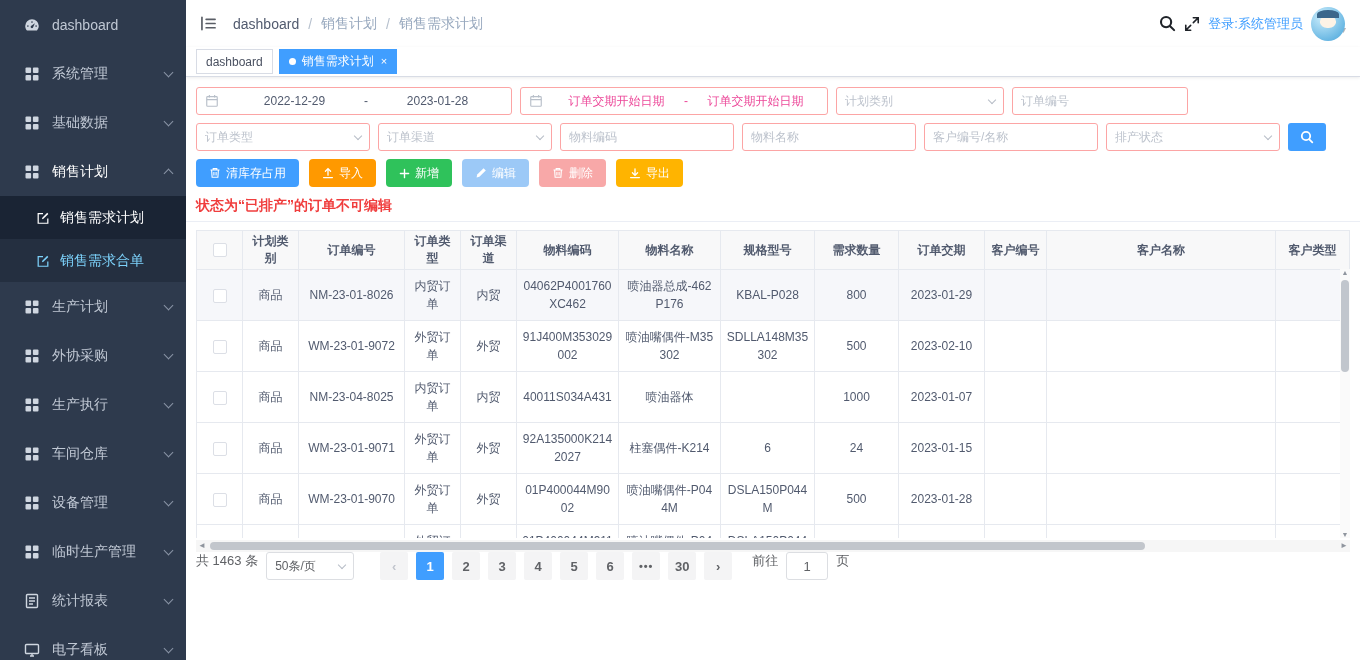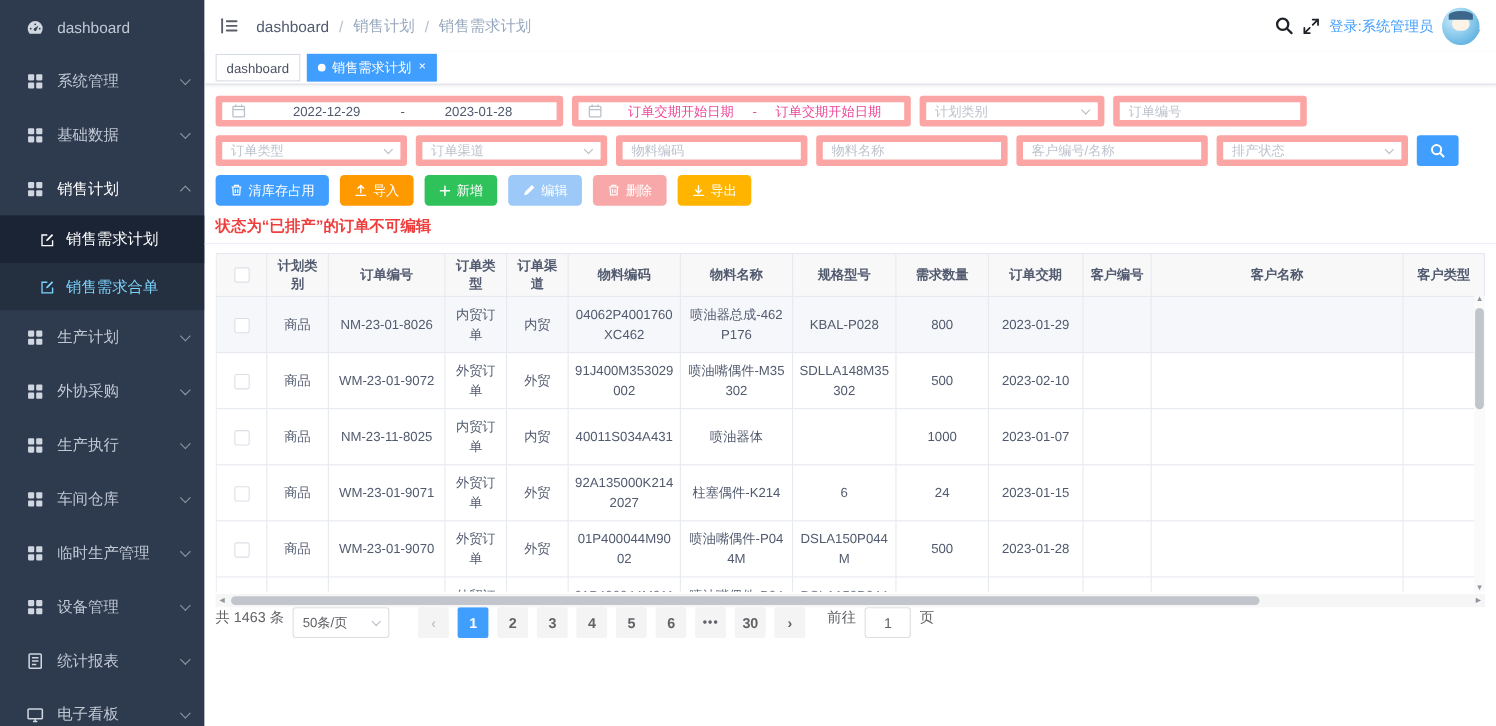--- a/index.html
+++ b/index.html
@@ -49,21 +49,21 @@
     border-bottom:1px solid #d8dce5; box-shadow:0 1px 3px rgba(0,0,0,.08); }
   .tag { height:25px; display:inline-flex; align-items:center; padding:0 9px; font-size:12px;
     border:1px solid #d8dce5; background:#fff; color:#495060; cursor:pointer; white-space:nowrap; }
   .tag.active { background:#409eff; border-color:#409eff; color:#fff; }
   .tag .dot { width:7px; height:7px; border-radius:50%; background:#fff; margin-right:6px; }
   .tag .close { margin-left:7px; font-size:11px; line-height:1; }
 
   
   .content { flex:1; padding:10px 10px 0 10px; min-width:0; }
   .filter-row { display:flex; gap:8px; margin-bottom:8px; }
-  .field { height:28px; border:6px solid #fca5a5; border-radius:3px; background:#fff;
+  .field { height:28px; border:1px solid #fca5a5; border-radius:3px; background:#fff;
     font-size:12px; color:#515a6e; padding:0 8px; display:flex; align-items:center; }
   input.field { display:inline-block; line-height:26px; }
   input.field::placeholder { color:#bcc2cc; }
   .field.select { justify-content:space-between; cursor:pointer; }
   .field.select .ph { color:#bcc2cc; }
   .field.date { gap:0; }
   .field.date .cal { color:#b8bfc9; margin-right:10px; display:flex; flex:none; }
   .field.date .dval { flex:1; text-align:center; }
   .field.date .dsep { padding:0 4px; color:#515a6e; }
   .field.date.ph-style .dval, .field.date.ph-style .dsep { color:#ec4899; }
@@ -248,34 +248,34 @@
 
     <div class="menu-item">
       <span class="mi-icon">
           <svg class="i16" viewBox="0 0 16 16" fill="currentColor">
             <rect x="1.5" y="1.5" width="5.6" height="5.6" rx="1"></rect>
             <rect x="8.9" y="1.5" width="5.6" height="5.6" rx="1"></rect>
             <rect x="1.5" y="8.9" width="5.6" height="5.6" rx="1"></rect>
             <rect x="8.9" y="8.9" width="5.6" height="5.6" rx="1"></rect>
           </svg>
         </span>
+      <span class="mi-label">设备管理</span>
+      <span class="chev"></span>
+    </div>
+
+    <div class="menu-item">
+      <span class="mi-icon">
+          <svg class="i16" viewBox="0 0 16 16" fill="currentColor">
+            <rect x="1.5" y="1.5" width="5.6" height="5.6" rx="1"></rect>
+            <rect x="8.9" y="1.5" width="5.6" height="5.6" rx="1"></rect>
+            <rect x="1.5" y="8.9" width="5.6" height="5.6" rx="1"></rect>
+            <rect x="8.9" y="8.9" width="5.6" height="5.6" rx="1"></rect>
+          </svg>
+        </span>
       <span class="mi-label">临时生产管理</span>
-      <span class="chev"></span>
-    </div>
-
-    <div class="menu-item">
-      <span class="mi-icon">
-          <svg class="i16" viewBox="0 0 16 16" fill="currentColor">
-            <rect x="1.5" y="1.5" width="5.6" height="5.6" rx="1"></rect>
-            <rect x="8.9" y="1.5" width="5.6" height="5.6" rx="1"></rect>
-            <rect x="1.5" y="8.9" width="5.6" height="5.6" rx="1"></rect>
-            <rect x="8.9" y="8.9" width="5.6" height="5.6" rx="1"></rect>
-          </svg>
-        </span>
-      <span class="mi-label">设备管理</span>
       <span class="chev"></span>
     </div>
 
     <div class="menu-item">
       <span class="mi-icon">
           <svg class="i16" viewBox="0 0 16 16" fill="none" stroke="currentColor" stroke-width="1.4">
             <rect x="2.5" y="1.5" width="11" height="13" rx="1"></rect>
             <path d="M5 5h6M5 8h6M5 11h4"></path>
           </svg>
         </span>
@@ -499,21 +499,21 @@
               <td>SDLLA148M35302</td>
               <td>500</td>
               <td>2023-02-10</td>
               <td></td>
               <td></td>
               <td></td>
             </tr>
             <tr>
               <td><span class="checkbox"></span></td>
               <td>商品</td>
-              <td>NM-23-11-8025</td>
+              <td>NM-23-04-8025</td>
               <td>内贸订单</td>
               <td>内贸</td>
               <td>40011S034A431</td>
               <td>喷油器体</td>
               <td></td>
               <td>1000</td>
               <td>2023-01-07</td>
               <td></td>
               <td></td>
               <td></td>

